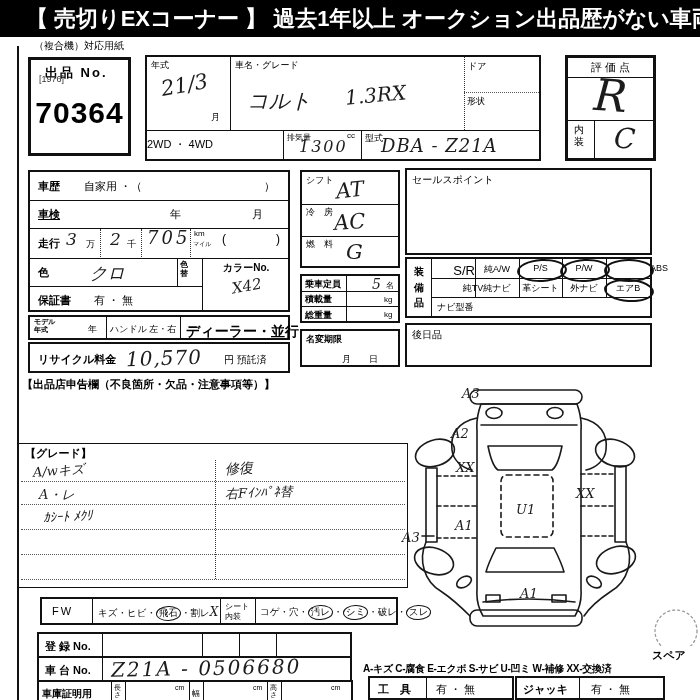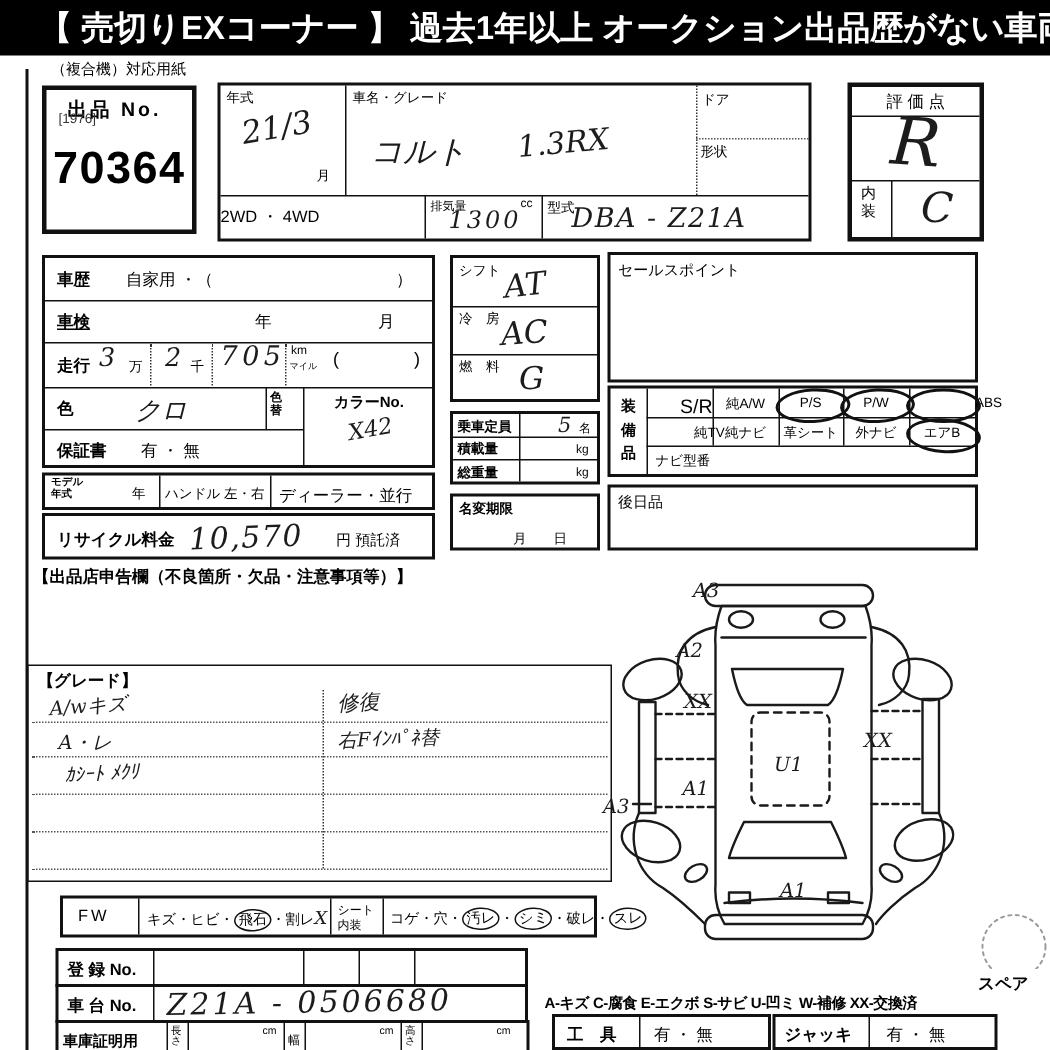--- a/index.html
+++ b/index.html
@@ -112,21 +112,21 @@
     <div class="lbl" style="left:8px;top:121px;font-size:11px;font-weight:bold;">保証書</div>
     <div class="lbl" style="left:64px;top:121px;font-size:11px;">有 ・ 無</div>
   </div>
 
   <div class="abs b2" style="left:28px;top:315px;width:262px;height:25px;">
     <div class="vline" style="left:76px;top:0;height:21px;"></div>
     <div class="vline" style="left:150px;top:0;height:21px;"></div>
     <div class="vtext" style="left:4px;top:1px;width:23px;font-size:7px;font-weight:bold;">モデル年式</div>
     <div class="lbl" style="left:58px;top:6px;font-size:9px;">年</div>
     <div class="lbl" style="left:80px;top:6px;font-size:9px;">ハンドル 左・右</div>
-    <div class="lbl" style="left:156px;top:6px;font-size:11px;">ディーラー・並行</div>
+    <div class="lbl" style="left:156px;top:6px;font-size:14px;font-weight:bold;">ディーラー・並行</div>
   </div>
 
   <div class="abs b2" style="left:28px;top:342px;width:262px;height:31px;">
     <div class="lbl" style="left:8px;top:8px;font-size:11px;font-weight:bold;">リサイクル料金</div>
     <div class="lbl hw" style="left:96px;top:2px;font-size:20px;letter-spacing:1px;transform:rotate(-2deg);">10,570</div>
     <div class="lbl" style="left:194px;top:9px;font-size:10px;">円 預託済</div>
   </div>
 
   <div class="lbl" style="left:22px;top:377px;font-size:11px;font-weight:bold;">【出品店申告欄（不良箇所・欠品・注意事項等）】</div>
 

